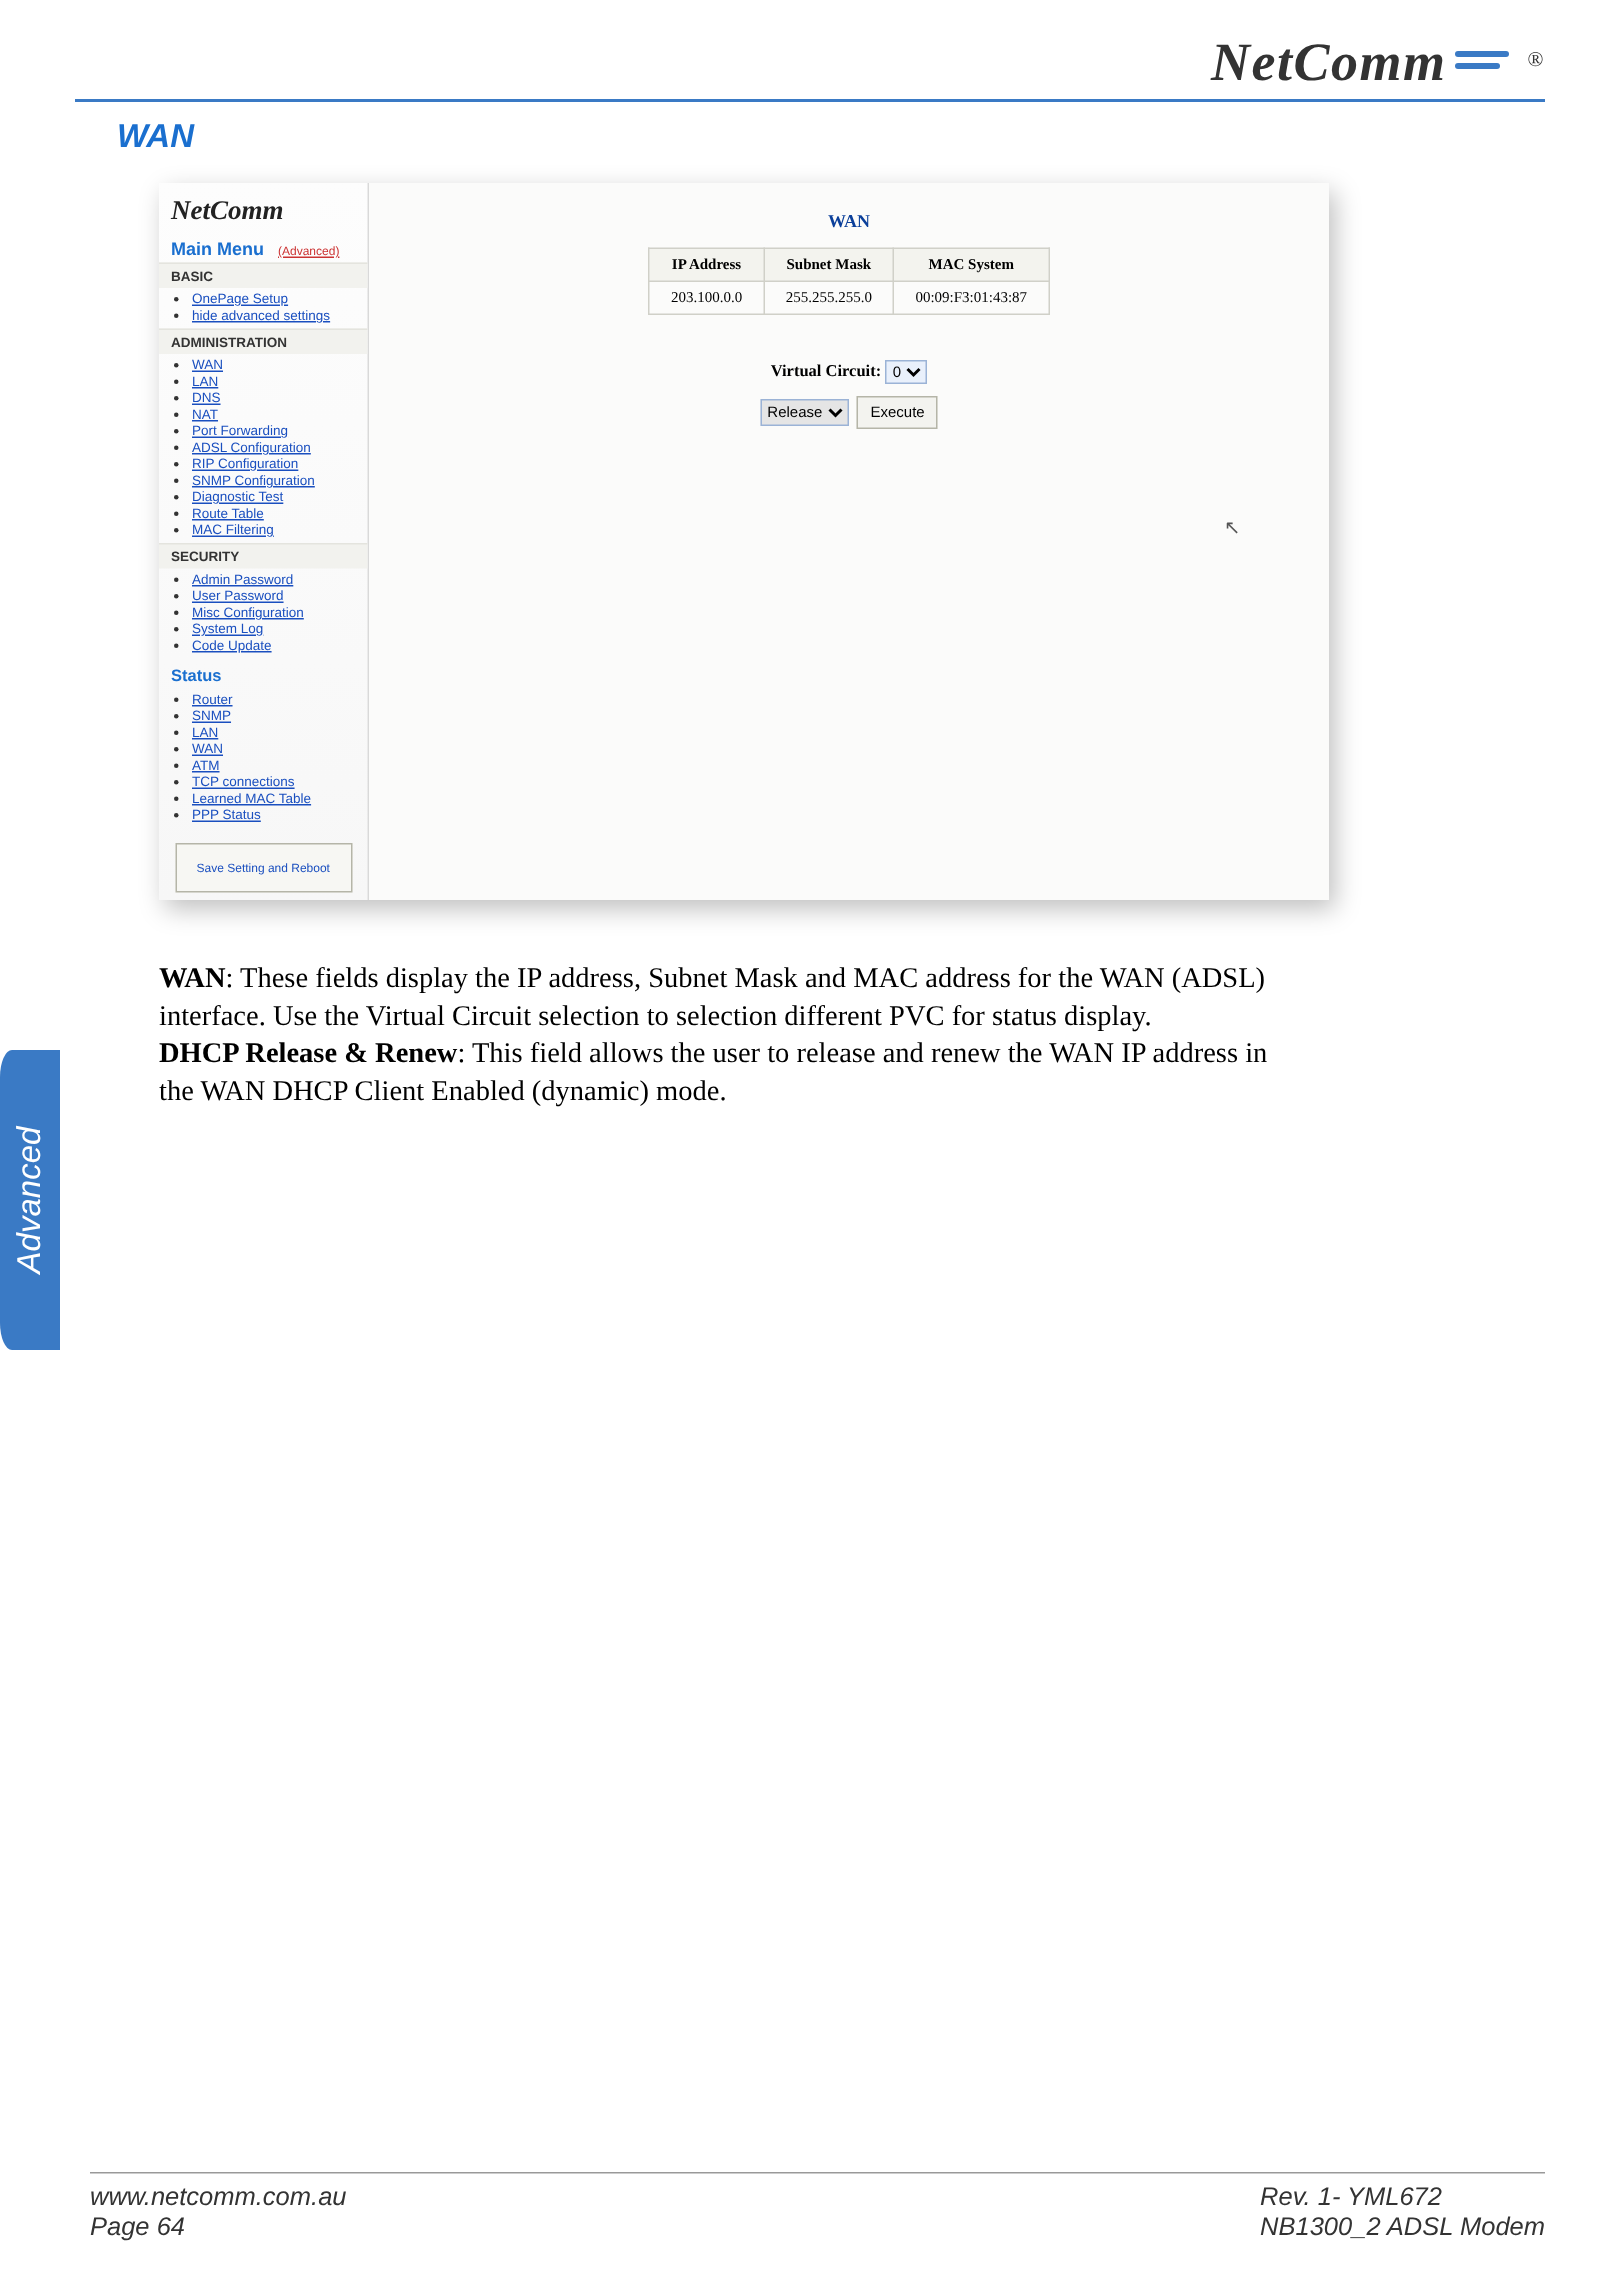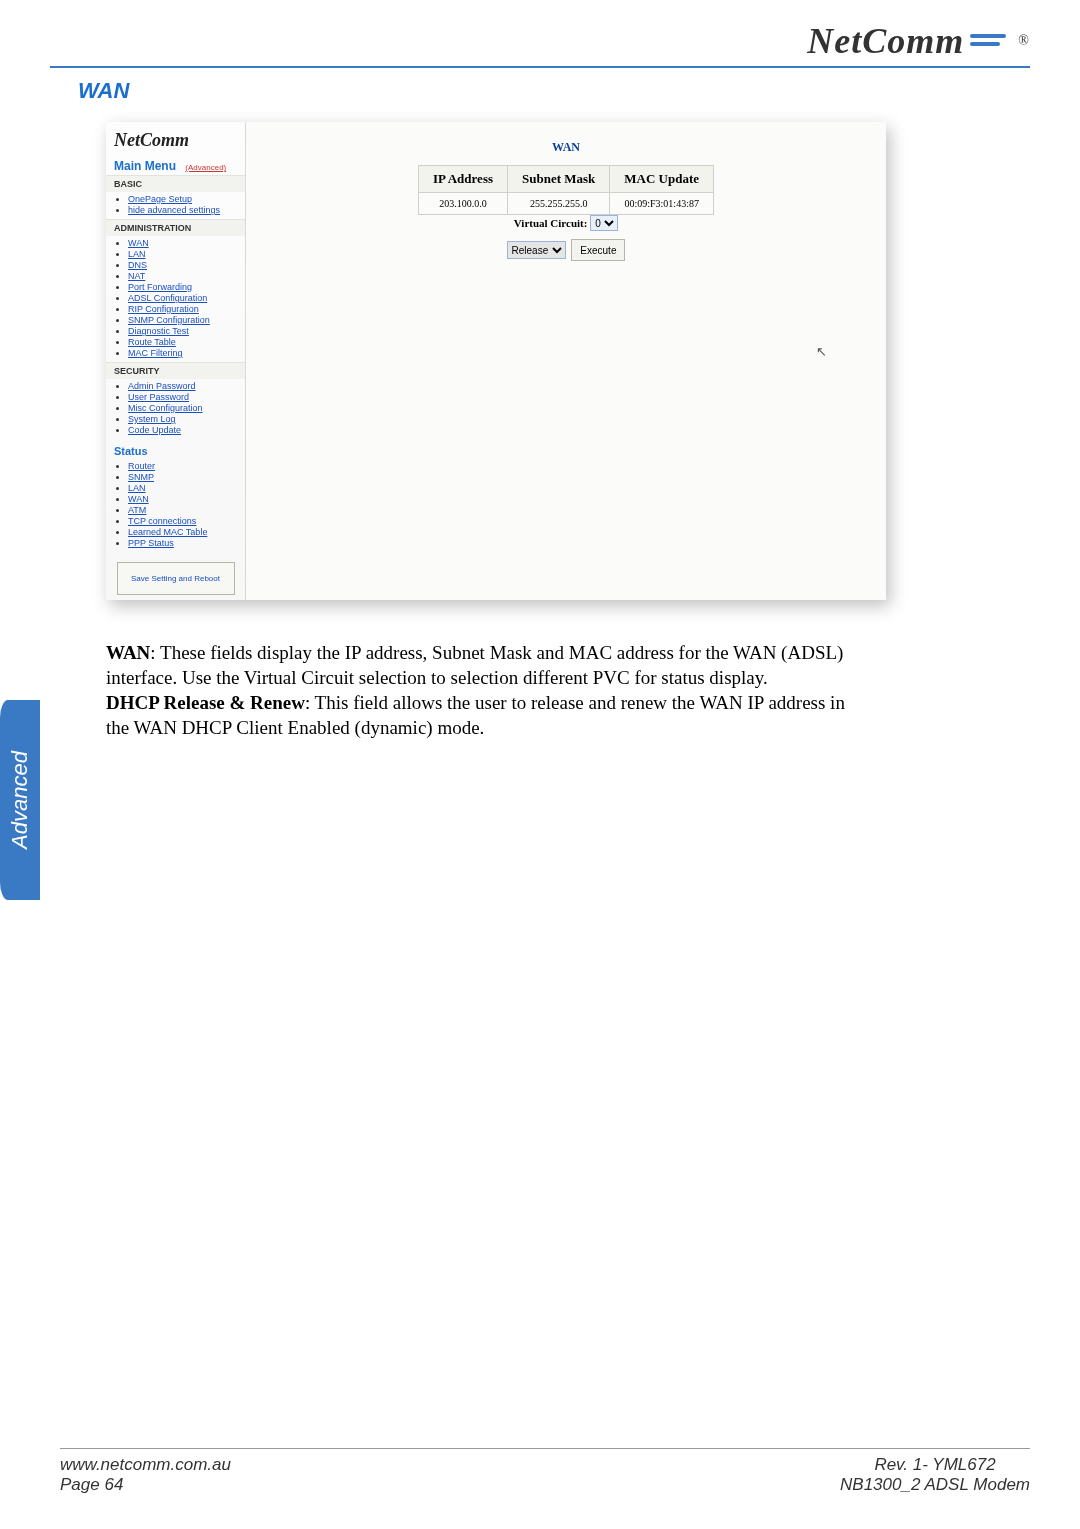--- a/index.html
+++ b/index.html
@@ -22,33 +22,33 @@
 .shot .grouplabel{background:#f2f2ee;font-weight:700;font-size:9px;padding:3px 8px;color:#333;border-top:1px solid #e4e4de}
 .shot ul{list-style:disc;margin:2px 0 4px 22px;padding:0}
 .shot ul li{margin:1px 0;color:#333;font-size:9px}
 .shot ul li a{color:#1a4fbf;text-decoration:underline;cursor:pointer}
 .shot .statushdr{color:#1a6fcf;font-weight:700;font-size:11px;padding:6px 8px 2px}
 .shot .savebtn{margin:14px auto 0;display:block;width:118px;height:33px;background:#f7f7f3;border:1px solid #b5b5a8;font-size:8px;color:#1a4fbf;cursor:pointer}
 .shot .content{position:absolute;left:140px;right:0;top:0;bottom:0;background:#fbfbfa}
 .shot .wanhdr{text-align:center;color:#0b3f9a;font-weight:700;font-size:12px;padding:18px 0 10px;font-family:"Times New Roman",serif}
 .shot table.wantbl{margin:0 auto;border-collapse:collapse;font-size:10px}
 .shot table.wantbl th,.shot table.wantbl td{border:1px solid #d0d0c8;padding:5px 14px;text-align:center;font-family:"Times New Roman",serif}
-.shot table.wantbl th{background:#f3f3ee;font-weight:700;font-size:13px}
-.shot .vc-row{text-align:center;margin-top:0;font-family:"Times New Roman",serif;font-weight:700;font-size:11px}
+.shot table.wantbl th{background:#f3f3ee;font-weight:700;font-size:10px}
+.shot .vc-row{text-align:center;margin-top:30px;font-family:"Times New Roman",serif;font-weight:700;font-size:11px}
 .shot .vc-row select{font-size:10px;border:1px solid #9bb3d6;background:#e9f0fb;height:16px}
 .shot .exec-row{text-align:center;margin-top:8px}
 .shot .exec-row select{font-size:10px;border:1px solid #9bb3d6;background:#e5e5e5;height:18px}
 .shot .exec-row button{font-size:10px;height:22px;padding:0 8px;margin-left:3px;background:#f3f3ef;border:1px solid #b5b5a8;cursor:pointer}
 .shot .cursor{position:absolute;left:570px;top:222px;font-size:13px;color:#555}
 .desc{margin:10px 0 0 56px;width:760px;font-size:19px;line-height:1.32}
 .desc .b{font-weight:700}
 .sidetab{position:absolute;left:0;top:700px;width:40px;height:200px;background:#3a7ac5;border-radius:8px 0 0 8px/18px 0 0 18px;display:flex;align-items:center;justify-content:center}
 .sidetab span{color:#fff;font-family:Arial,sans-serif;font-size:22px;transform:rotate(-90deg);white-space:nowrap;font-style:italic}
 .footer{position:absolute;left:60px;right:50px;bottom:34px;border-top:1px solid #999;padding-top:6px;display:flex;justify-content:space-between;font-family:Arial,sans-serif;font-size:17px;font-style:italic;color:#333}
-.footer .r{text-align:center}
+.footer .r{text-align:left}
 </style>
 </head>
 <body>
 
 <div class="page">
   <div class="topline">
     <div class="brand-top">
       <span>NetComm</span>
       <span class="swoosh"></span>
       <span class="reg">®</span>
@@ -110,21 +110,21 @@
       <button class="savebtn">Save Setting and Reboot</button>
     </div>
 
     <div class="content">
       <div class="wanhdr">WAN</div>
       <table class="wantbl">
         <tbody>
             <tr>
           <th>IP Address</th>
           <th>Subnet Mask</th>
-          <th>MAC Update</th>
+          <th>MAC System</th>
         </tr>
         <tr>
           <td>203.100.0.0</td>
           <td>255.255.255.0</td>
           <td>00:09:F3:01:43:87</td>
         </tr>
       </tbody>
         </table>
       <div class="vc-row">
         <span>Virtual Circuit:</span>

